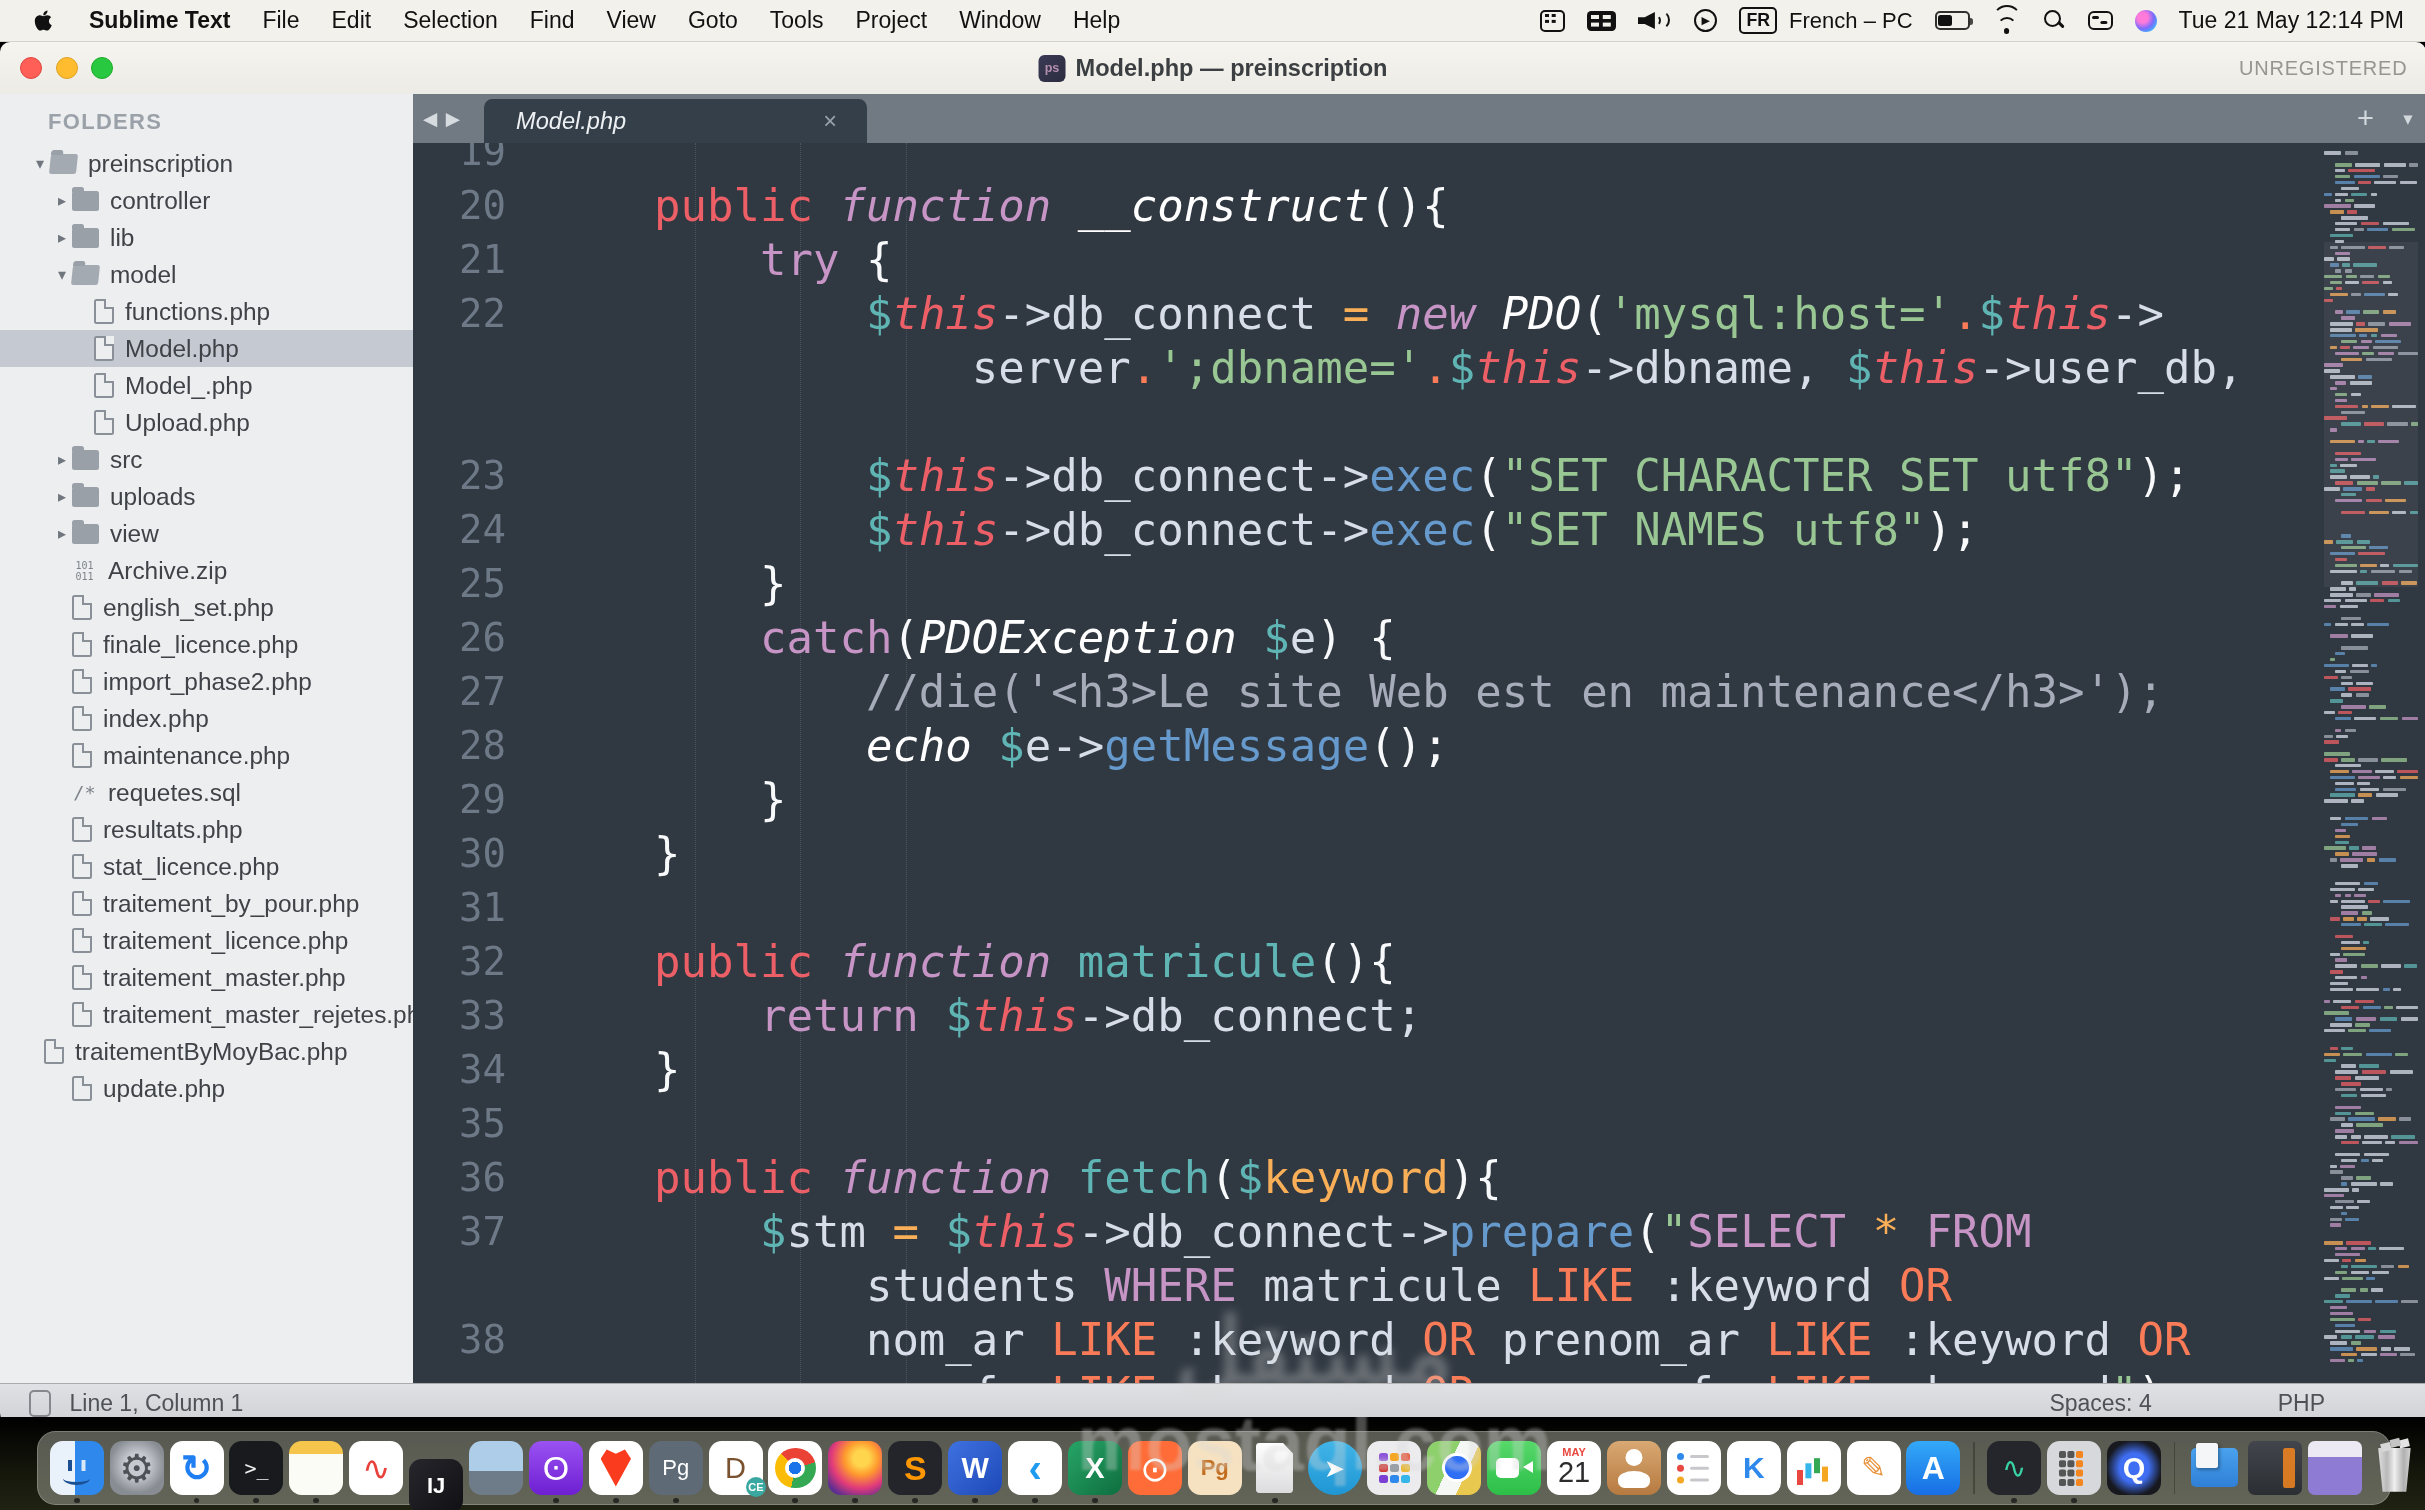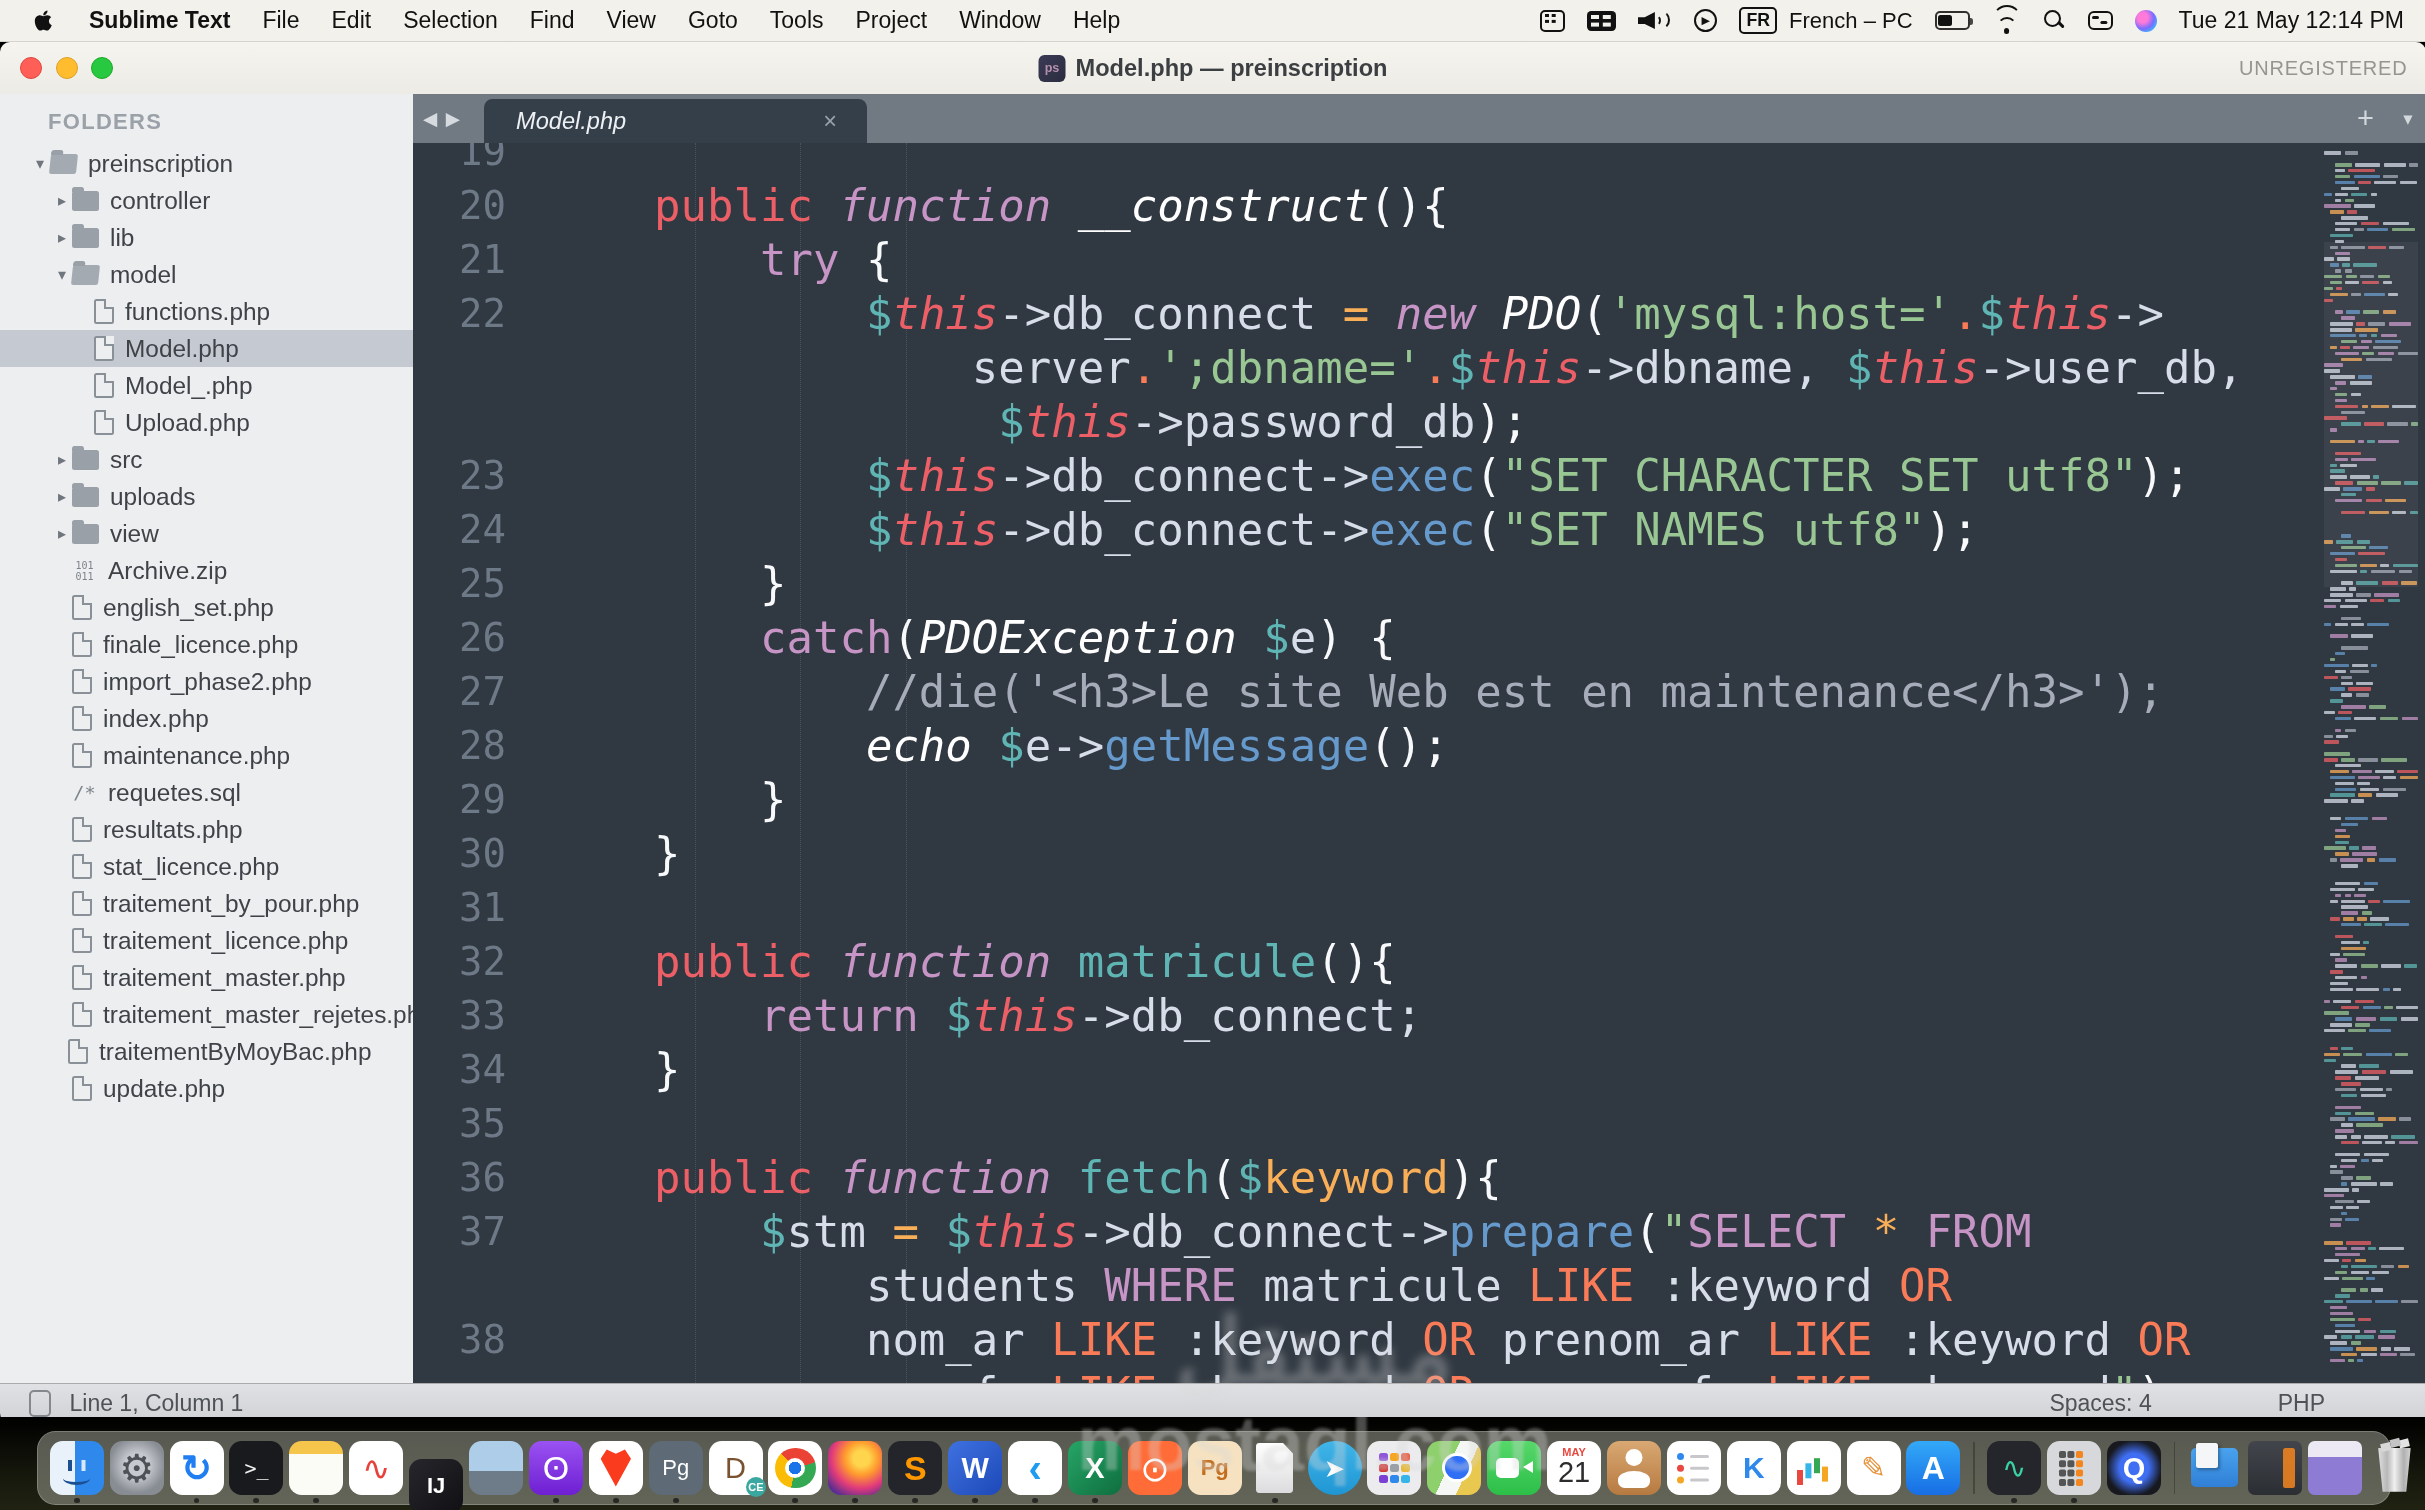--- a/index.html
+++ b/index.html
@@ -310,21 +310,21 @@
         <div class="trow" style="padding-left: 52px;">
           <span class="arr"></span>
           <span class="fi fi-file"></span>
           <span class="tlabel">traitement_master.php</span>
         </div>
         <div class="trow" style="padding-left: 52px;">
           <span class="arr"></span>
           <span class="fi fi-file"></span>
           <span class="tlabel">traitement_master_rejetes.php</span>
         </div>
-        <div class="trow" style="padding-left: 48px;">
+        <div class="trow" style="padding-left: 24px;">
           <span class="arr"></span>
           <span class="fi fi-file"></span>
           <span class="tlabel">traitementByMoyBac.php</span>
         </div>
         <div class="trow" style="padding-left: 52px;">
           <span class="arr"></span>
           <span class="fi fi-file"></span>
           <span class="tlabel">update.php</span>
         </div>
       </div>
@@ -363,21 +363,20 @@
           <div class="crow">
             <span class="ln">22</span>
             <pre class="cl"><span class="s-fg">            </span><span class="s-teal">$</span><span class="s-redi">this</span><span class="s-fg">-&gt;db_connect </span><span class="s-orange">=</span><span class="s-fg"> </span><span class="s-pinki">new</span><span class="s-fg"> </span><span class="s-bluei">PDO</span><span class="s-w">(</span><span class="s-green">'mysql:host='</span><span class="s-ored">.</span><span class="s-teal">$</span><span class="s-redi">this</span><span class="s-fg">-&gt;</span></pre>
           </div>
           <div class="crow">
             <span class="ln"></span>
             <pre class="cl"><span class="s-fg">                </span><span class="s-fg">server</span><span class="s-ored">.</span><span class="s-green">';dbname='</span><span class="s-ored">.</span><span class="s-teal">$</span><span class="s-redi">this</span><span class="s-fg">-&gt;dbname, </span><span class="s-teal">$</span><span class="s-redi">this</span><span class="s-fg">-&gt;user_db,</span></pre>
           </div>
           <div class="crow">
             <span class="ln"></span>
-            <pre class="cl"><span class="s-fg">                 </span><span class="s-teal">$</span><span class="s-redi">this</span><span class="s-fg">-&gt;password_db</span><span class="s-w">);</span></pre>
           </div>
           <div class="crow">
             <span class="ln">23</span>
             <pre class="cl"><span class="s-fg">            </span><span class="s-teal">$</span><span class="s-redi">this</span><span class="s-fg">-&gt;db_connect-&gt;</span><span class="s-blue">exec</span><span class="s-w">(</span><span class="s-green">"SET CHARACTER SET utf8"</span><span class="s-w">);</span></pre>
           </div>
           <div class="crow">
             <span class="ln">24</span>
             <pre class="cl"><span class="s-fg">            </span><span class="s-teal">$</span><span class="s-redi">this</span><span class="s-fg">-&gt;db_connect-&gt;</span><span class="s-blue">exec</span><span class="s-w">(</span><span class="s-green">"SET NAMES utf8"</span><span class="s-w">);</span></pre>
           </div>
           <div class="crow">

